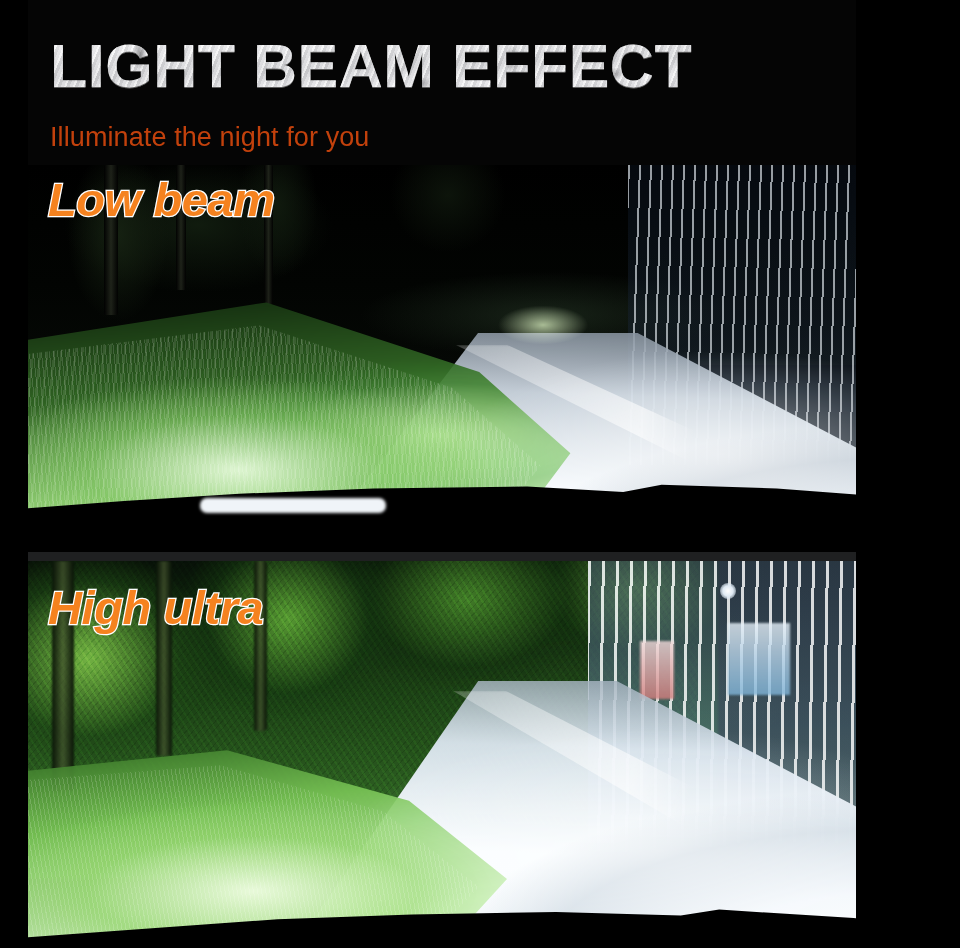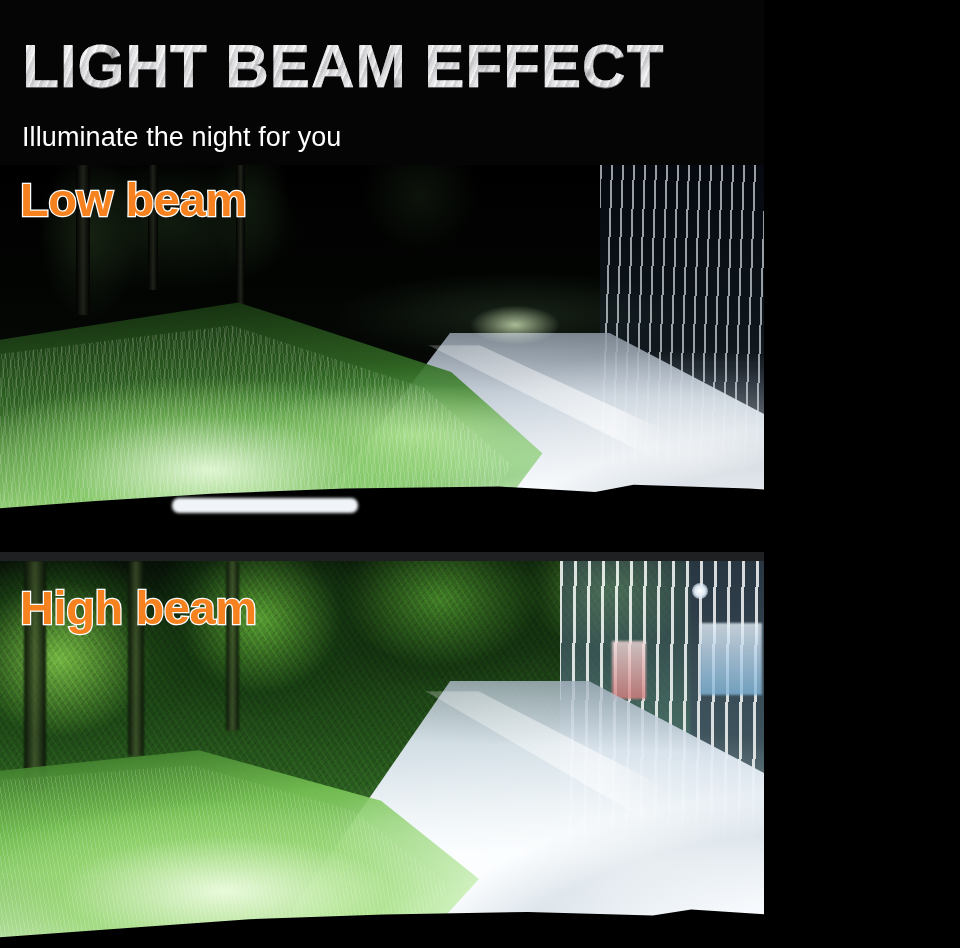--- a/index.html
+++ b/index.html
@@ -2,21 +2,21 @@
 <html><head>
 <meta charset="utf-8">
 <style>
   * { margin:0; padding:0; box-sizing:border-box; }
   html,body{ background:#000; }
   body{
     width:960px; height:948px; overflow:hidden; position:relative;
     font-family:"Liberation Sans", sans-serif;
   }
 
-  .page{ width:764px; height:948px; position:relative; background:#000; overflow:hidden; }
+  .page{ width:828px; height:948px; position:relative; background:#000; overflow:hidden;margin-left:28px; }
 
   
   .header{
     position:absolute; left:0; top:0; width:960px; height:165px;
     background:#050505; z-index:30;
   }
   .title{
     position:absolute; left:22px; top:36px;
     font-size:61px; font-weight:bold; letter-spacing:0.5px;
     font-family:"Liberation Sans", sans-serif;
@@ -32,21 +32,21 @@
       radial-gradient(ellipse 14px 9px at 88% 62%, rgba(95,95,98,.45), rgba(95,95,98,0) 70%),
       repeating-linear-gradient(112deg, rgba(255,255,255,.55) 0 2px, rgba(178,178,182,.35) 2px 5px, rgba(225,225,228,.5) 5px 8px),
       linear-gradient(178deg,#ffffff 0%,#f2f2f3 18%,#cfd0d2 52%,#eeeef0 74%,#b9babd 100%);
     -webkit-background-clip:text; background-clip:text;
     color:transparent;
     -webkit-text-fill-color:transparent;
     filter:drop-shadow(0 1px 0 rgba(255,255,255,.35));
   }
   .subtitle{
     position:absolute; left:22px; top:124px;
-    font-size:27px; color:#ffffff; font-weight:400; line-height:1;
+    font-size:27px; color:#c2410c; font-weight:400; line-height:1;
     letter-spacing:.1px;
   }
 
   
   .panel{ position:absolute; left:0; width:960px; overflow:hidden; }
   .panel-low { top:165px; height:390px; background:#000; }
   .divider   { position:absolute; left:0; top:552px; width:960px; height:9px; background:#1f2021; z-index:25;}
   .panel-high{ top:561px; height:387px; background:#071005; }
 
   .scene{ position:absolute; inset:0; overflow:hidden; }
@@ -237,20 +237,21 @@
 
   
   .caption{ position:absolute; left:0; top:0; z-index:20; padding:8px 0 0 20px; width:700px; }
   .beam-heading{
     font-size:47px; font-weight:bold; line-height:1.05;
     color:#f5821f;
     -webkit-text-stroke:2.5px #ffffff;
     paint-order:stroke fill;
     letter-spacing:-.4px;
     text-shadow:0 0 1px rgba(255,255,255,.9);
+    font-style:italic;
   }
   .beam-desc{
     margin-top:2px;
     font-size:23.5px; line-height:1.42; color:#ffffff; font-weight:400;
     max-width:620px; letter-spacing:.05px;
     text-shadow:0 0 3px rgba(0,0,0,.85), 0 1px 2px rgba(0,0,0,.7);
   }
   .cap-low{ top:2px; }
   .cap-high{ top:14px; }
 </style>
@@ -316,17 +317,17 @@
       <div class="hb-road-edge"></div>
 
       <div class="hb-grass"></div>
       <div class="hb-grass-tex"></div>
 
       <div class="hb-beamglow"></div>
       <div class="hb-hood"></div>
     </div>
 
     <div class="caption cap-high">
-      <div class="beam-heading">High beam</div>
+      <div class="beam-heading">High ultra</div>
     </div>
   </div>
 
 </div>
 
 </body></html>

